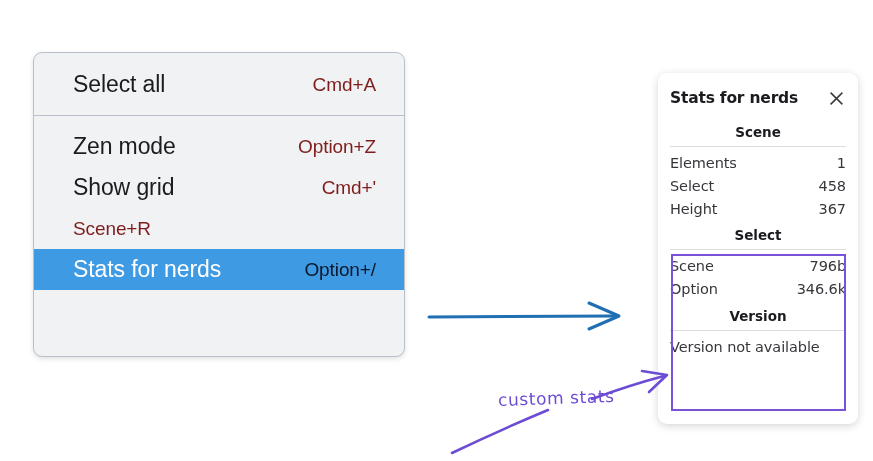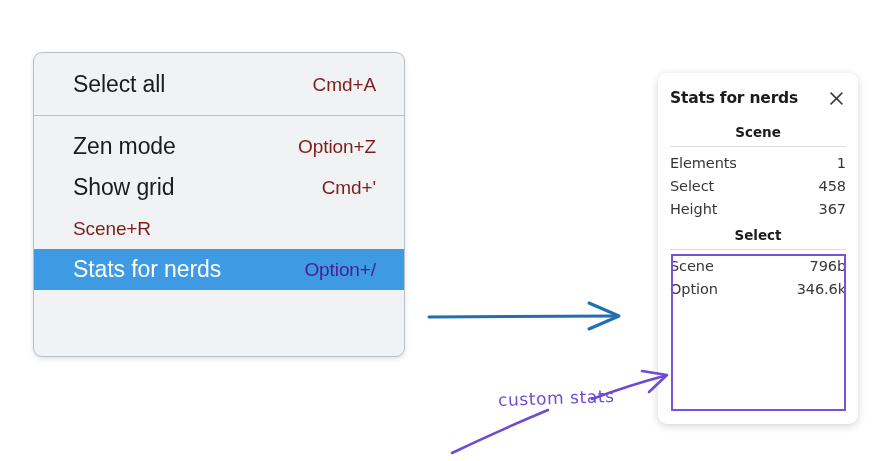--- a/index.html
+++ b/index.html
@@ -58,21 +58,21 @@
   .menu-item .mi-shortcut {
     font-size: 19px;
     color: #7f1d1d;
     white-space: nowrap;
     letter-spacing: -0.1px;
   }
   .menu-item.selected {
     background: #3d9ae3;
   }
   .menu-item.selected .mi-label { color: #ffffff; }
-  .menu-item.selected .mi-shortcut { color: #4c1d95; }
+  .menu-item.selected .mi-shortcut { color: #0f172a; }
 
   
   #stats-panel {
     position: absolute;
     left: 658px;
     top: 73px;
     width: 200px;
     height: 351px;
     background: #ffffff;
     border-radius: 9px;
@@ -234,20 +234,25 @@
     <div class="sp-row">
       <span class="k">Scene</span>
       <span class="v">796b</span>
     </div>
     <div class="sp-row">
       <span class="k">Option</span>
       <span class="v">346.6k</span>
     </div>
   </div>
 
+  <div>
+    <div class="sp-section-title">Version</div>
+    <div class="sp-rule"></div>
+    <div class="sp-fullrow">Version not available</div>
+  </div>
 </div>
 
 <div id="purple-highlight"></div>
 
 <svg id="annotations" viewBox="0 0 873 461" xmlns="http://www.w3.org/2000/svg">
 
   <g>
     <path d="M429 317 L614 316" stroke="#1f6fb2" stroke-width="3" fill="none" stroke-linecap="round"></path>
     <path d="M589 303 L619 316 L589 329" stroke="#1f6fb2" stroke-width="3" fill="none" stroke-linecap="round" stroke-linejoin="round"></path>
   </g>

